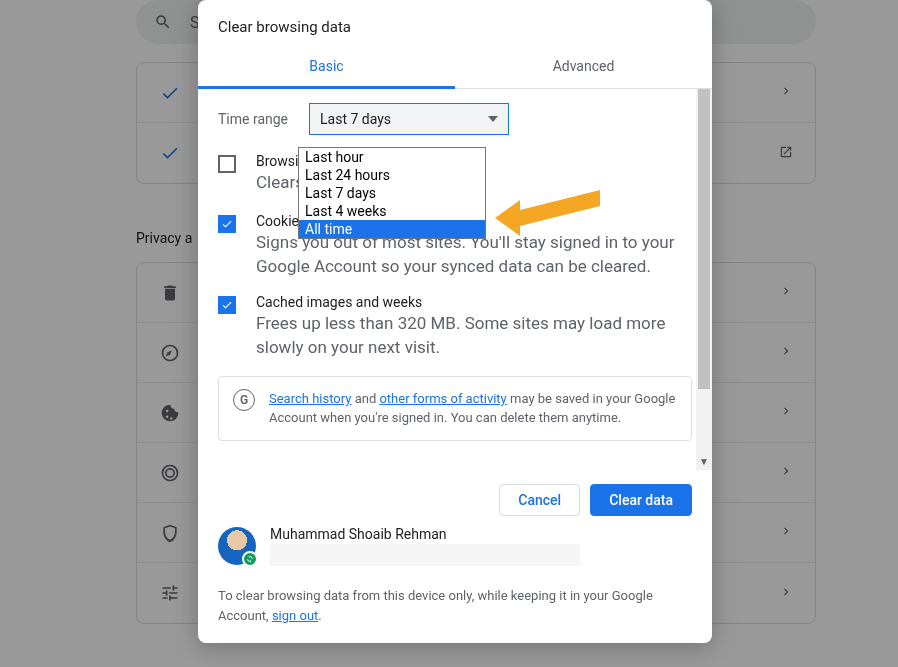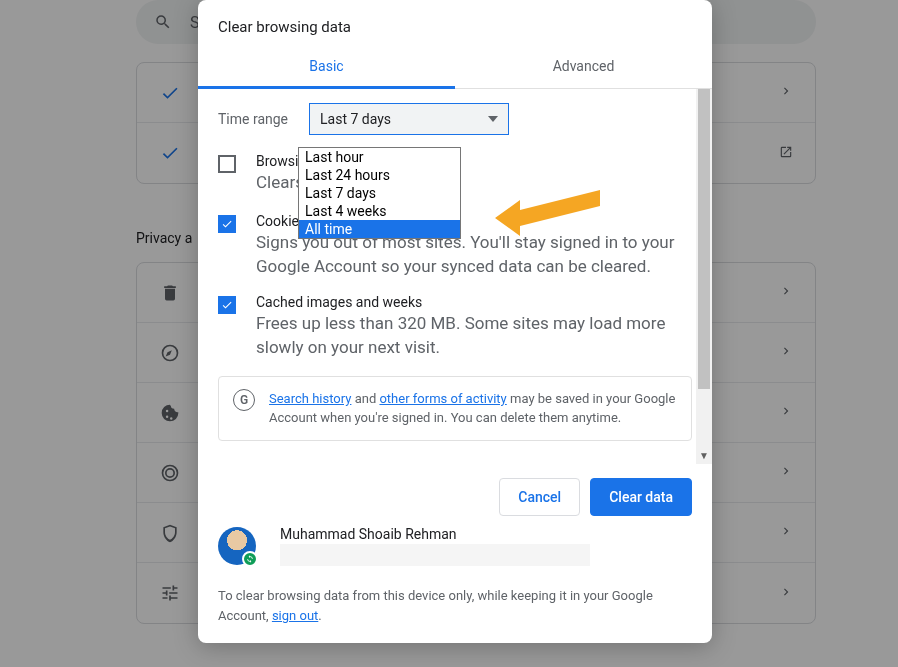--- a/index.html
+++ b/index.html
@@ -45,37 +45,37 @@
   .chk.checked { background: #1a73e8; border-color: #1a73e8; }
   .chk.checked svg { width: 12px; height: 12px; fill: #fff; }
   .opt-text .t1 { font-size: 14px; color: #202124; margin-bottom: 2px; }
   .opt-text .t2 { font-size: 17px; color: #5f6368; line-height: 1.4; }
 
   .info-box { border: 1px solid #e0e0e0; border-radius: 4px; padding: 12px 14px; display: flex; font-size: 13px; color: #5f6368; line-height: 1.5; margin-top: 6px; margin-bottom: 6px; }
   .info-box .g { width: 22px; height: 22px; margin-right: 14px; border: 1.5px solid #5f6368; border-radius: 50%; display: flex; align-items: center; justify-content: center; font-size: 12px; font-weight: 600; color: #5f6368; flex-shrink: 0; }
   .info-box a { color: #1a73e8; text-decoration: underline; }
 
   .btn-row { display: flex; justify-content: flex-end; gap: 10px; padding: 14px 20px 10px 0; }
-  .btn { height: 38px; padding: 0 18px; border-radius: 4px; font-size: 14px; font-weight: 500; display: flex; align-items: center; cursor: pointer; }
+  .btn { height: 32px; padding: 0 18px; border-radius: 4px; font-size: 14px; font-weight: 500; display: flex; align-items: center; cursor: pointer; }
   .btn-cancel { color: #1a73e8; border: 1px solid #dadce0; background: #fff; }
   .btn-primary { color: #fff; background: #1a73e8; border: 1px solid #1a73e8; }
 
-  .profile-row { display: flex; align-items: center; padding: 0 20px 6px 20px; gap: 24px; }
+  .profile-row { display: flex; align-items: center; padding: 0 20px 6px 20px; gap: 14px; }
   .avatar-wrap { position: relative; width: 38px; height: 38px; }
   .avatar { width: 38px; height: 38px; border-radius: 50%; background: radial-gradient(circle at 50% 35%, #e8c9a3 0 32%, #1565c0 32% 100%); }
   .avatar-badge { position: absolute; right: -2px; bottom: -2px; width: 16px; height: 16px; border-radius: 50%; background: #0f9d58; border: 2px solid #fff; display:flex; align-items:center; justify-content:center; }
   .avatar-badge svg { width: 8px; height: 8px; fill: #fff; }
   .profile-name { font-size: 14px; color: #202124; }
   .profile-blank { width: 310px; height: 22px; background: #f5f5f5; margin-top: 2px;}
 
   .footer-note { padding: 14px 20px 18px 20px; font-size: 13px; color: #5f6368; line-height: 1.5; }
   .footer-note a { color: #1a73e8; text-decoration: underline; }
 
   
-  .dropdown { position: absolute; left: 298px; top: 147px; width: 163px; background: #fff; border: 1px solid #767676; z-index: 50; }
+  .dropdown { position: absolute; left: 298px; top: 147px; width: 188px; background: #fff; border: 1px solid #767676; z-index: 50; }
   .dropdown .opt { padding: 1px 6px; font-size: 14px; color: #000; cursor: pointer; }
   .dropdown .opt.sel { background: #1a73e8; color: #fff; }
 
   
   .arrow-ann { position: absolute; left: 490px; top: 178px; z-index: 60; pointer-events: none; }
 </style>
 </head>
 <body>
 
 <div class="bg">

